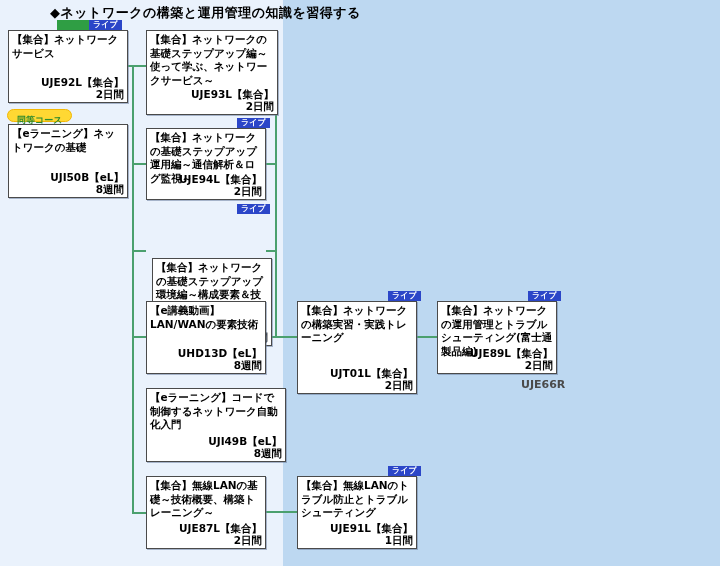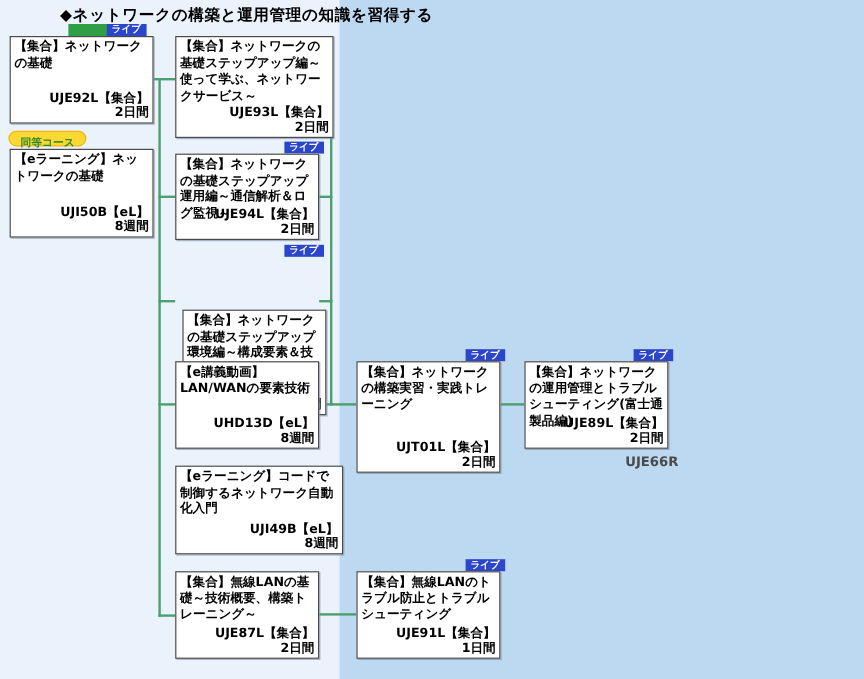--- a/index.html
+++ b/index.html
@@ -67,21 +67,21 @@
 <div class="badge video" style="left:57px;top:20px;">e動画</div>
 <div class="badge live" style="left:89px;top:20px;">ライブ</div>
 <div class="pill" style="left:7px;top:109px;">同等コース</div>
 <div class="badge live" style="left:237px;top:118px;">ライブ</div>
 <div class="badge live" style="left:237px;top:204px;">ライブ</div>
 <div class="badge live" style="left:388px;top:291px;">ライブ</div>
 <div class="badge live" style="left:388px;top:466px;">ライブ</div>
 <div class="badge live" style="left:528px;top:291px;">ライブ</div>
 
 <div class="course" style="left:8px;top:30px;width:120px;height:73px;">
-  <div class="cname">【集合】ネットワークの基礎</div>
+  <div class="cname">【集合】ネットワークサービス</div>
   <div class="cfoot">
       <div class="ccode">UJE92L【集合】</div>
   <div class="cdur">2日間</div>
     </div>
 </div>
 
 <div class="course" style="left:8px;top:124px;width:120px;height:74px;">
   <div class="cname">【eラーニング】ネットワークの基礎</div>
   <div class="cfoot">
       <div class="ccode">UJI50B【eL】</div>

